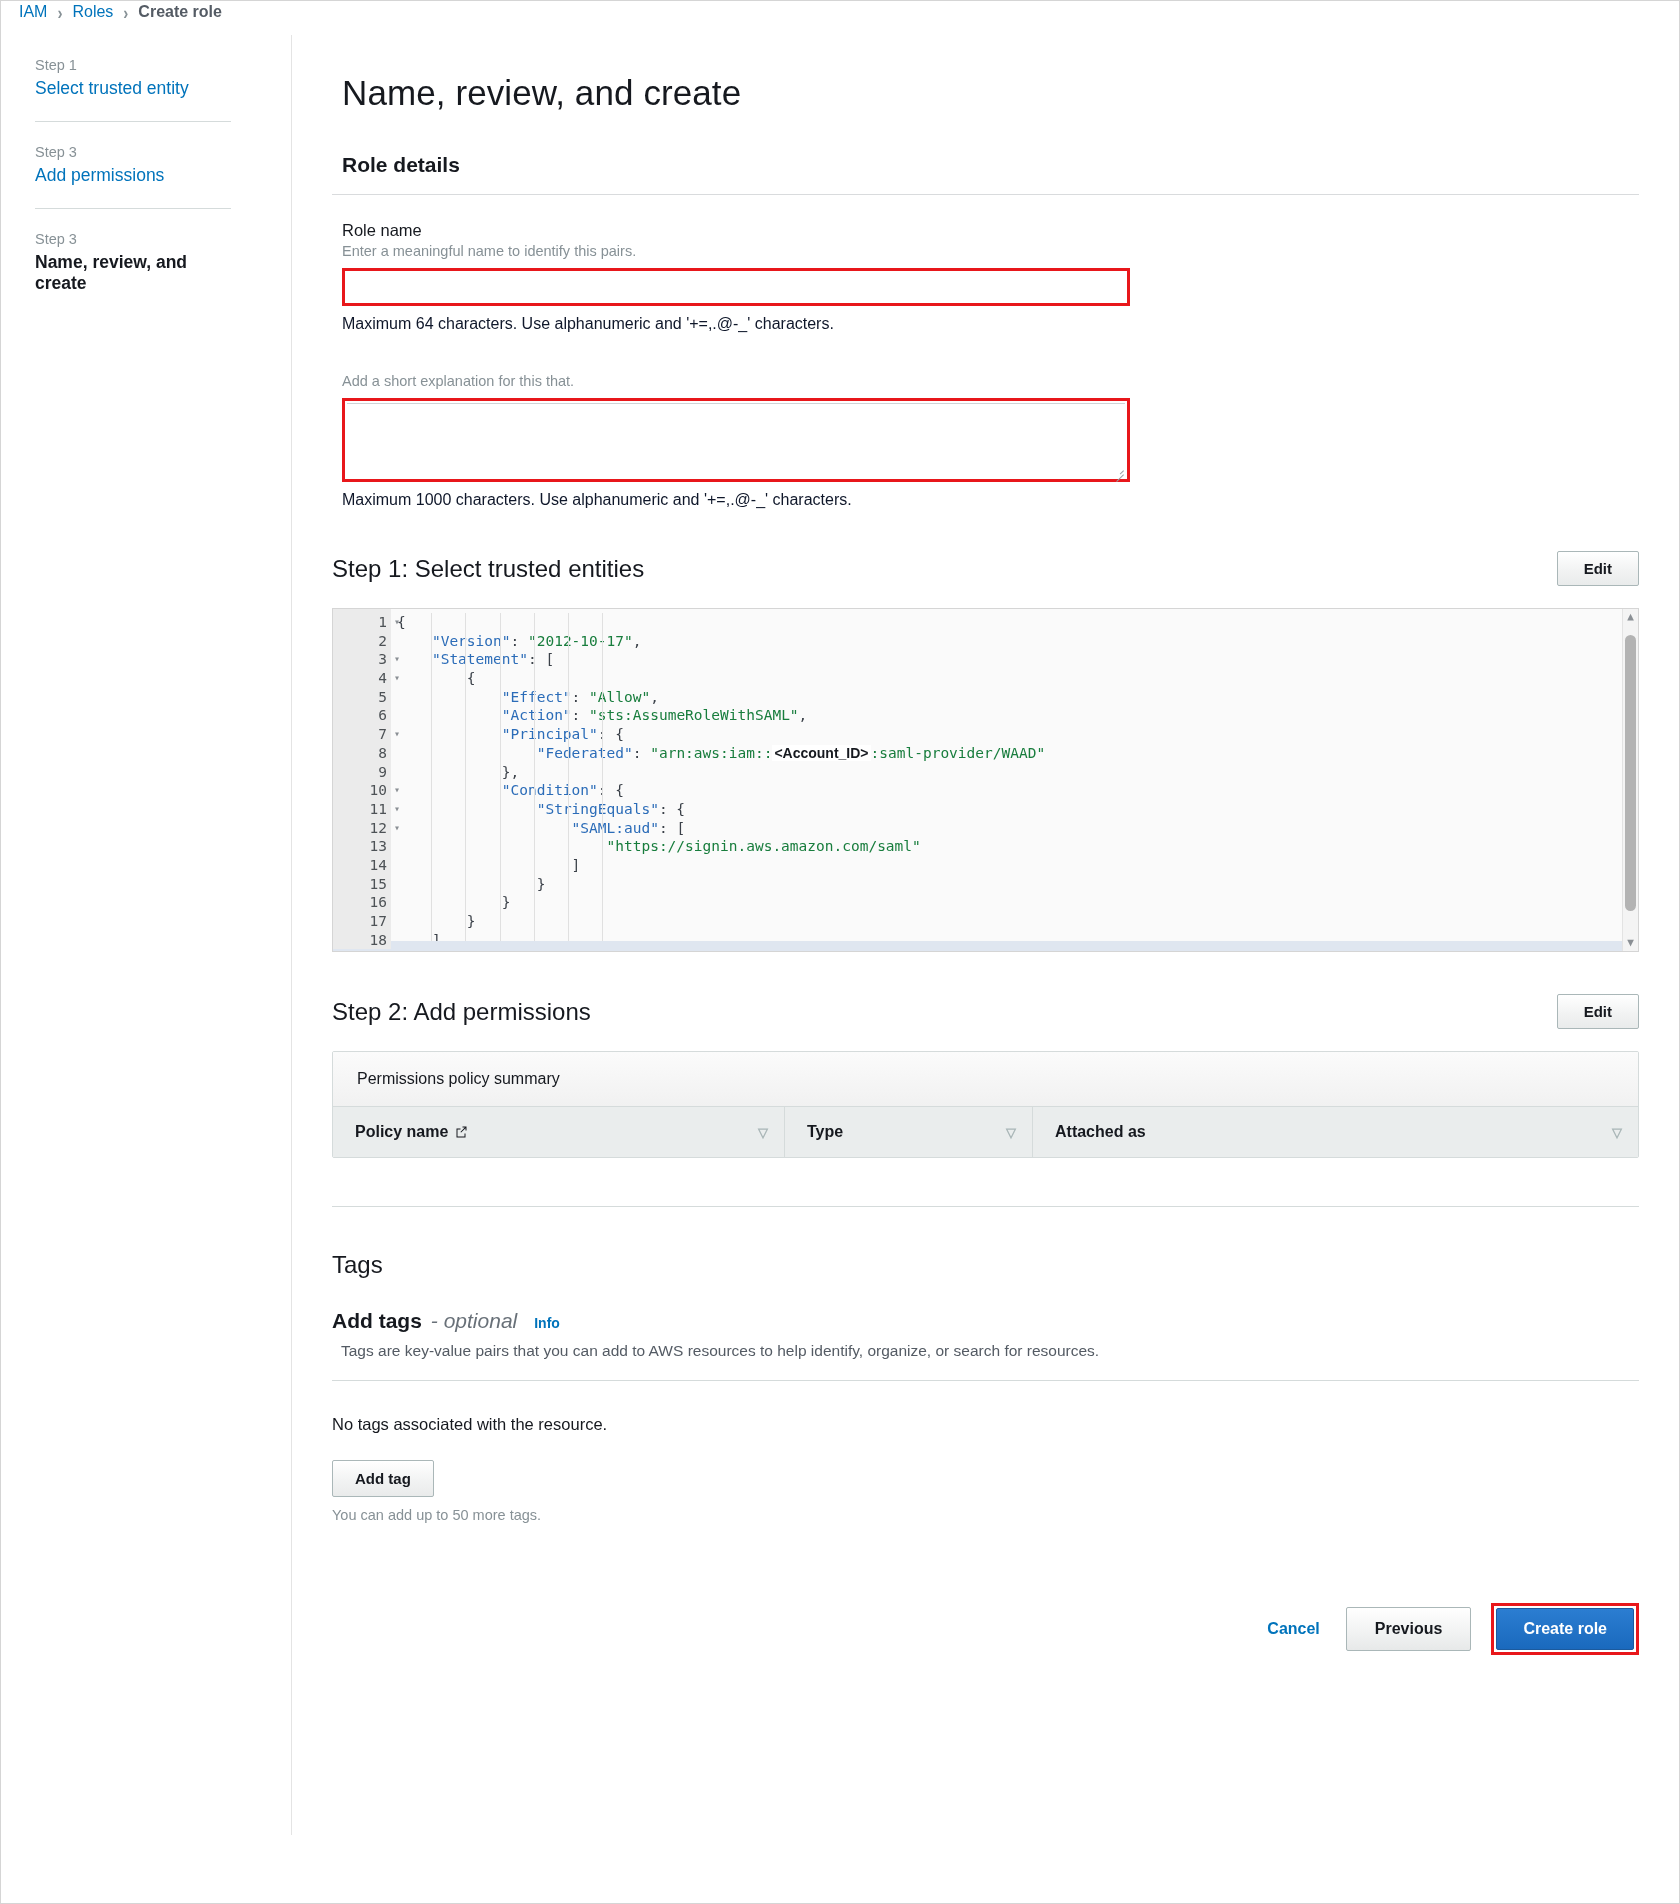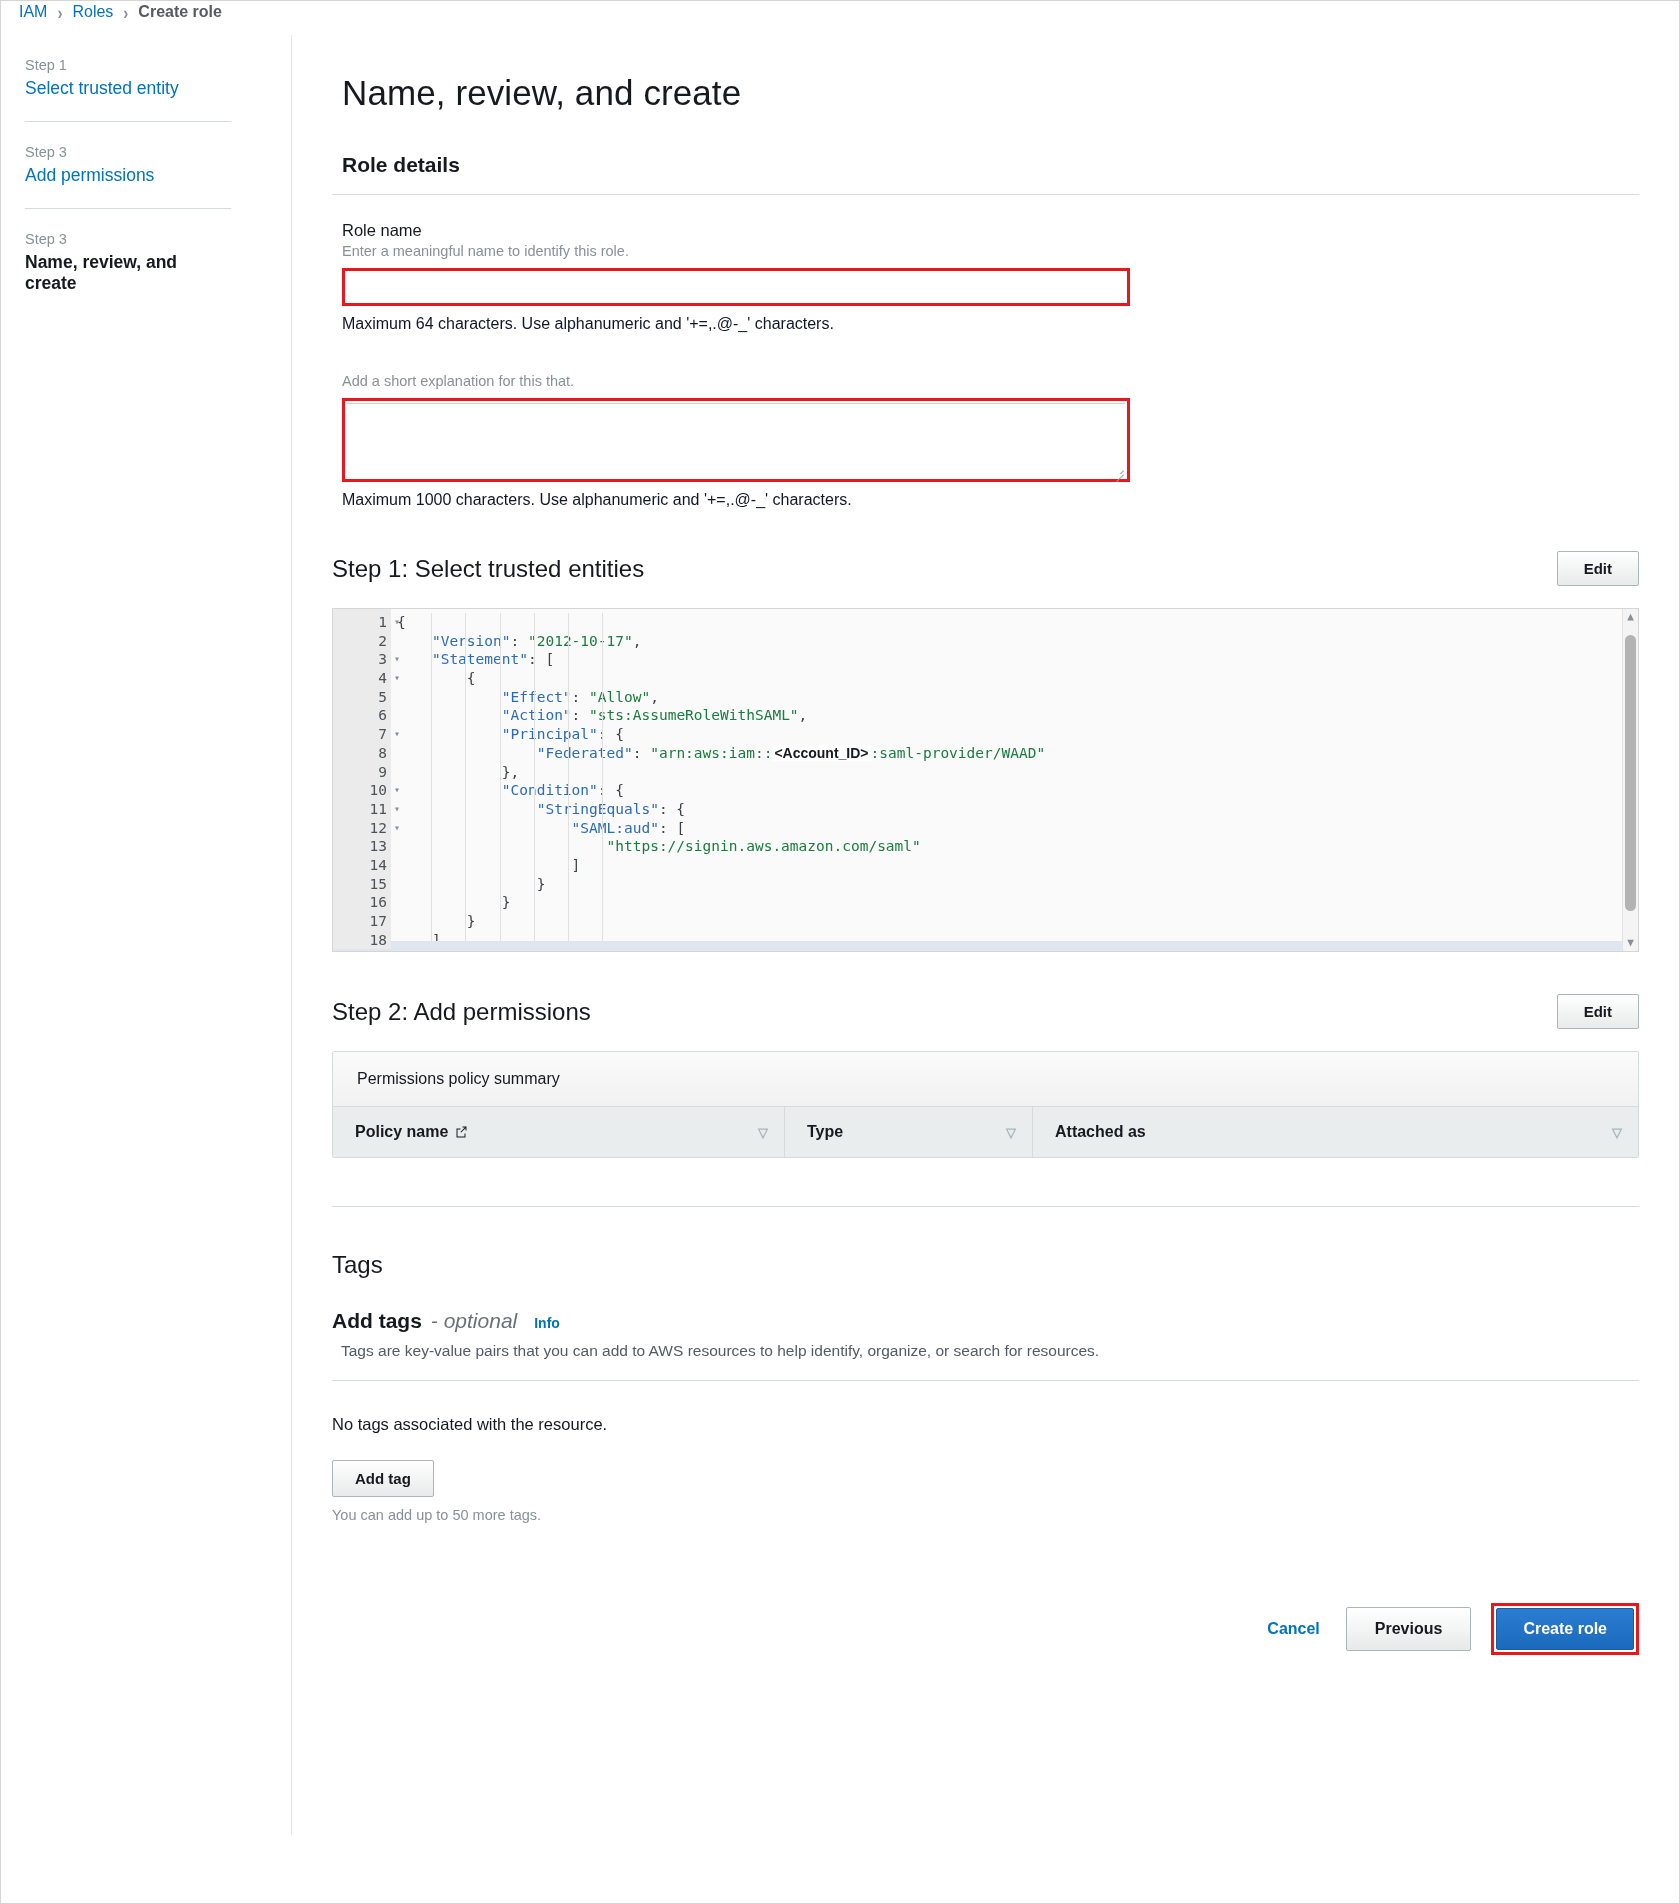--- a/index.html
+++ b/index.html
@@ -30,21 +30,21 @@
     color: #879196; font-weight: bold; font-size: 15px;
     display: inline-block; transform: scaleY(1.25);
   }
 
   
   .body-wrap { display: flex; align-items: flex-start; }
 
   
   .sidebar {
     width: 290px; flex: 0 0 290px;
-    padding: 22px 60px 0 24px;
+    padding: 22px 60px 0 34px;
   }
   .step-block { padding: 0 0 22px 0; }
   .step-block + .step-block { border-top: 1px solid #d5dbdb; padding-top: 22px; }
   .step-num { font-size: 14.5px; color: #879196; margin-bottom: 5px; }
   .step-title { font-size: 17.5px; color: #0073bb; cursor: pointer; }
   .step-title.current { color: #16191f; font-weight: bold; cursor: default; }
 
   
   .main {
     flex: 1;
@@ -309,21 +309,21 @@
     <main class="main">
       <div class="main-inner">
 
         <h1 class="page-title">Name, review, and create</h1>
 
         <section class="panel">
           <div class="panel-head">Role details</div>
 
           <div class="field">
             <div class="field-label">Role name</div>
-            <div class="field-hint">Enter a meaningful name to identify this role.</div>
+            <div class="field-hint">Enter a meaningful name to identify this pairs.</div>
             <input class="text-input redbox" type="text" placeholder="" style="">
             <div class="field-note">Maximum 64 characters. Use alphanumeric and '+=,.@-_' characters.</div>
           </div>
 
           <div class="spacer-40"></div>
 
           <div class="field">
             <div class="field-hint">Add a short explanation for this that.</div>
             <div class="textarea-box redbox">
               <div class="textarea-inner"></div>

